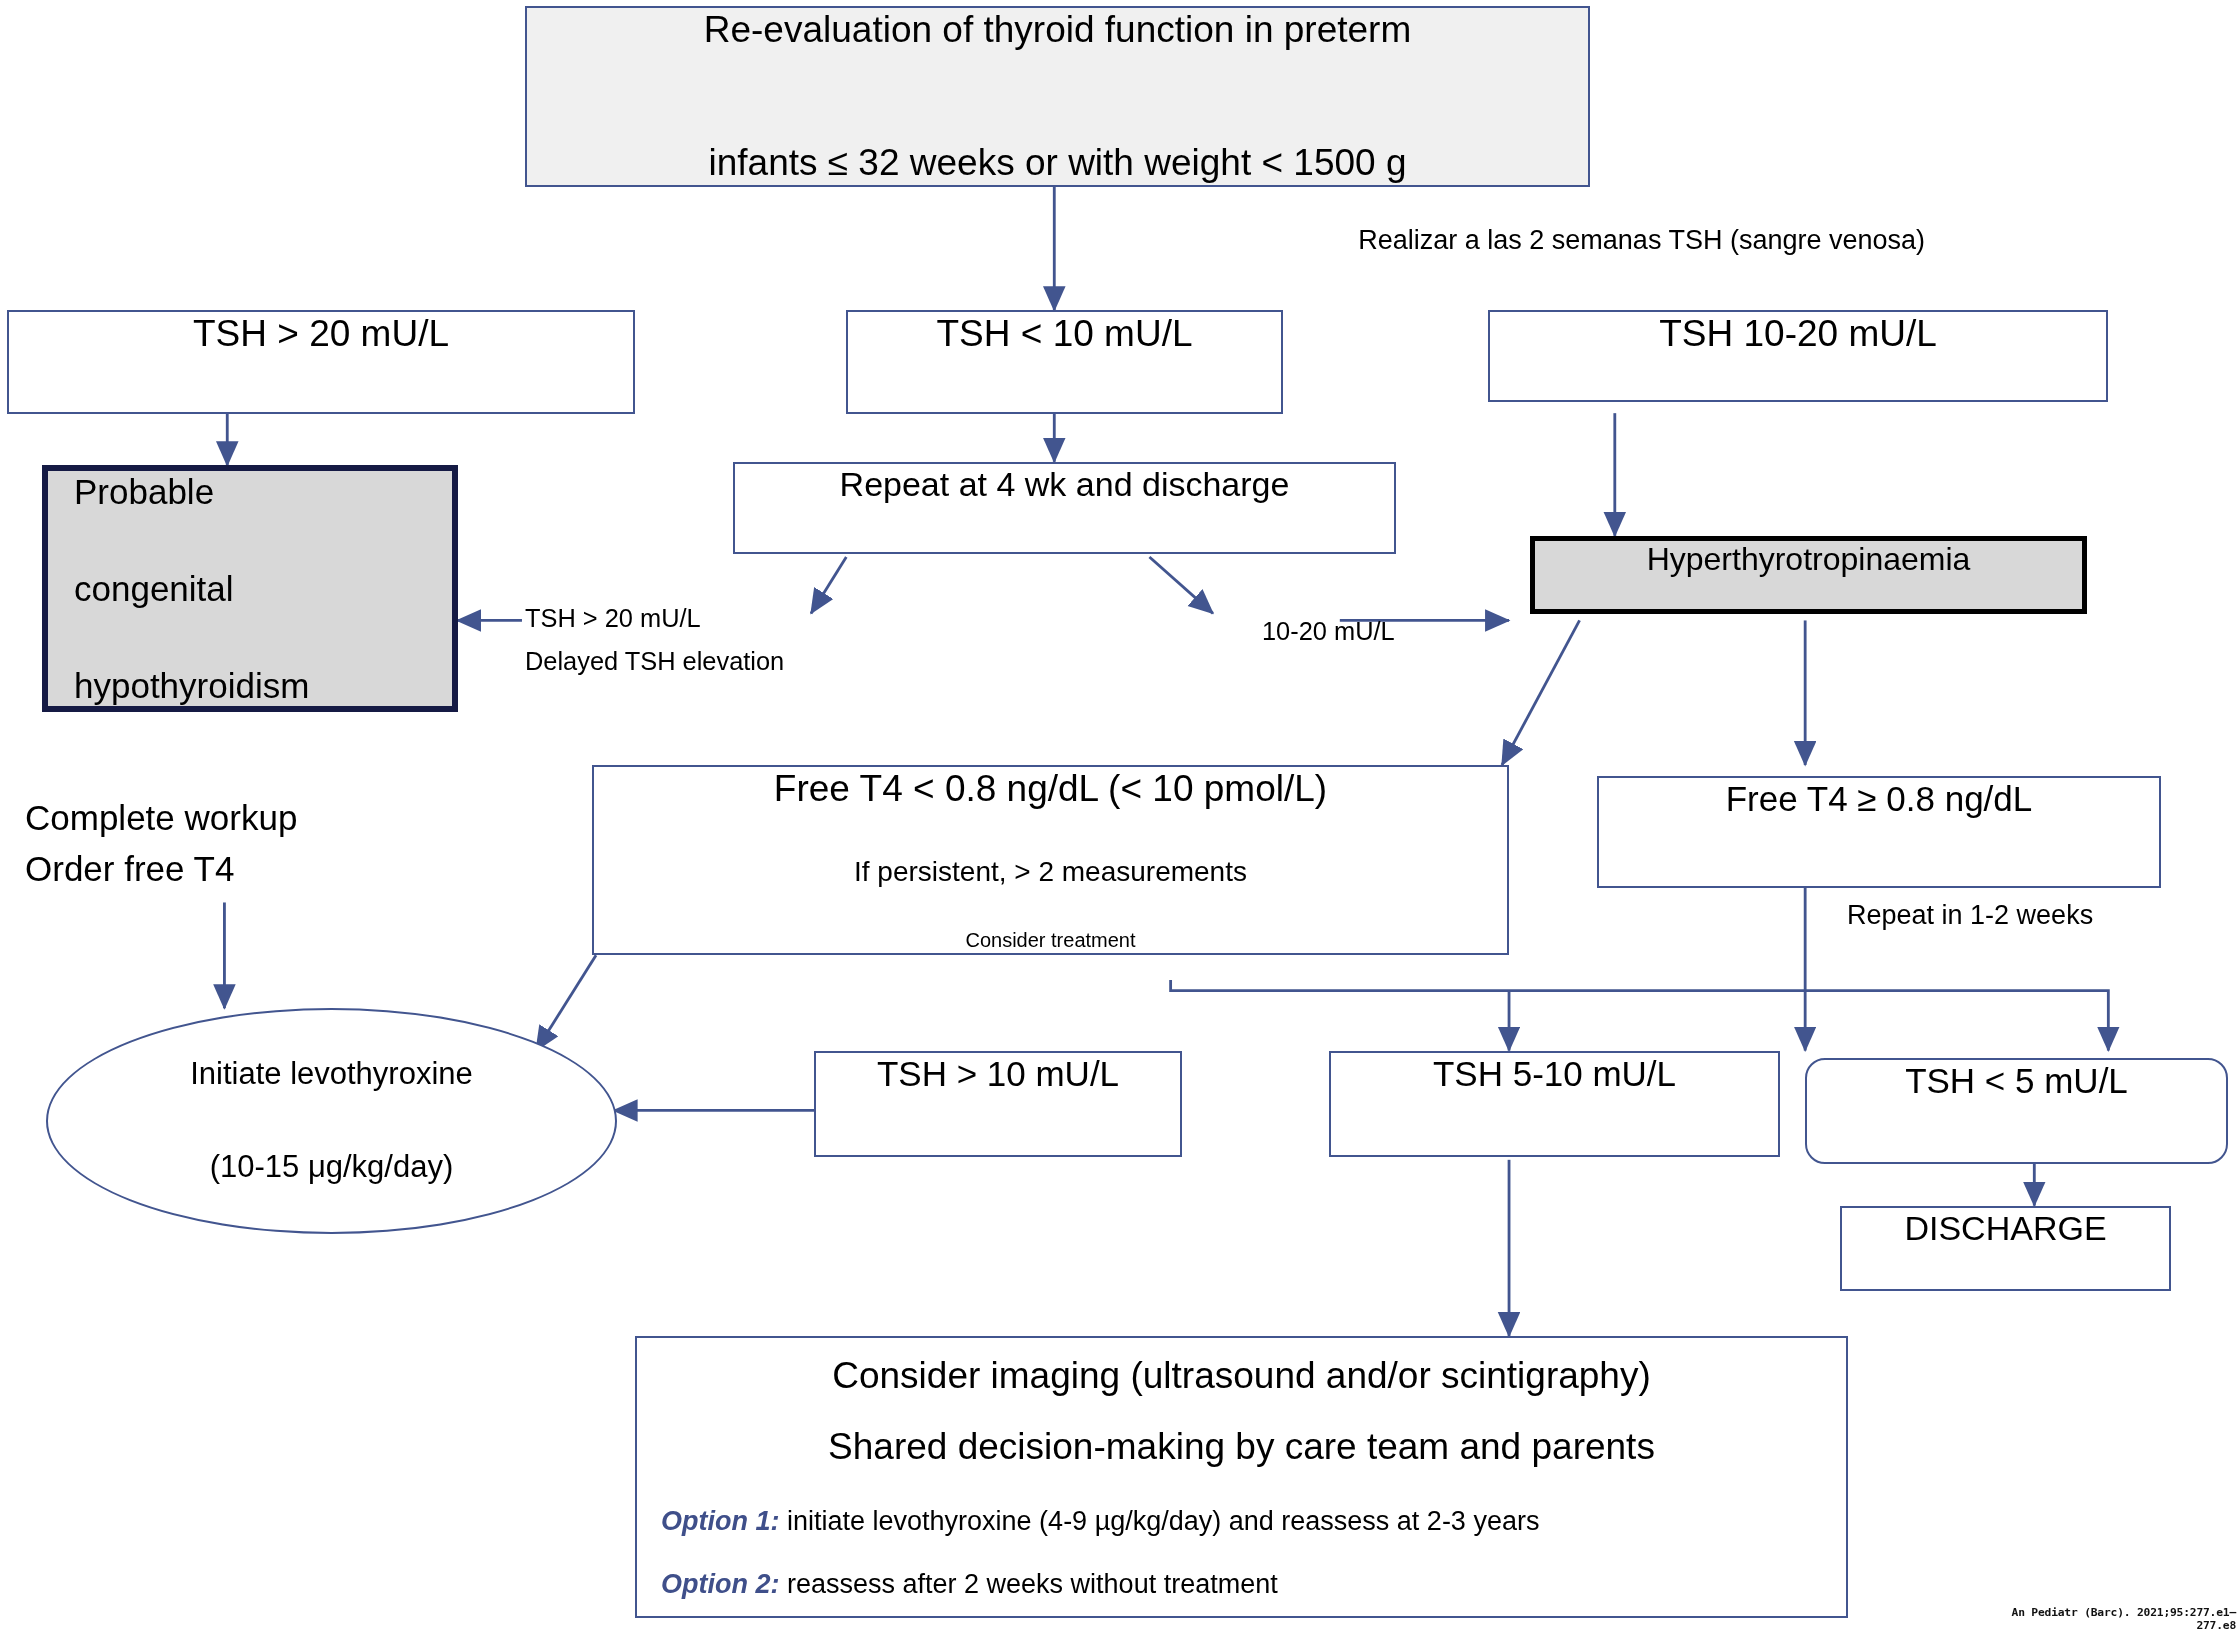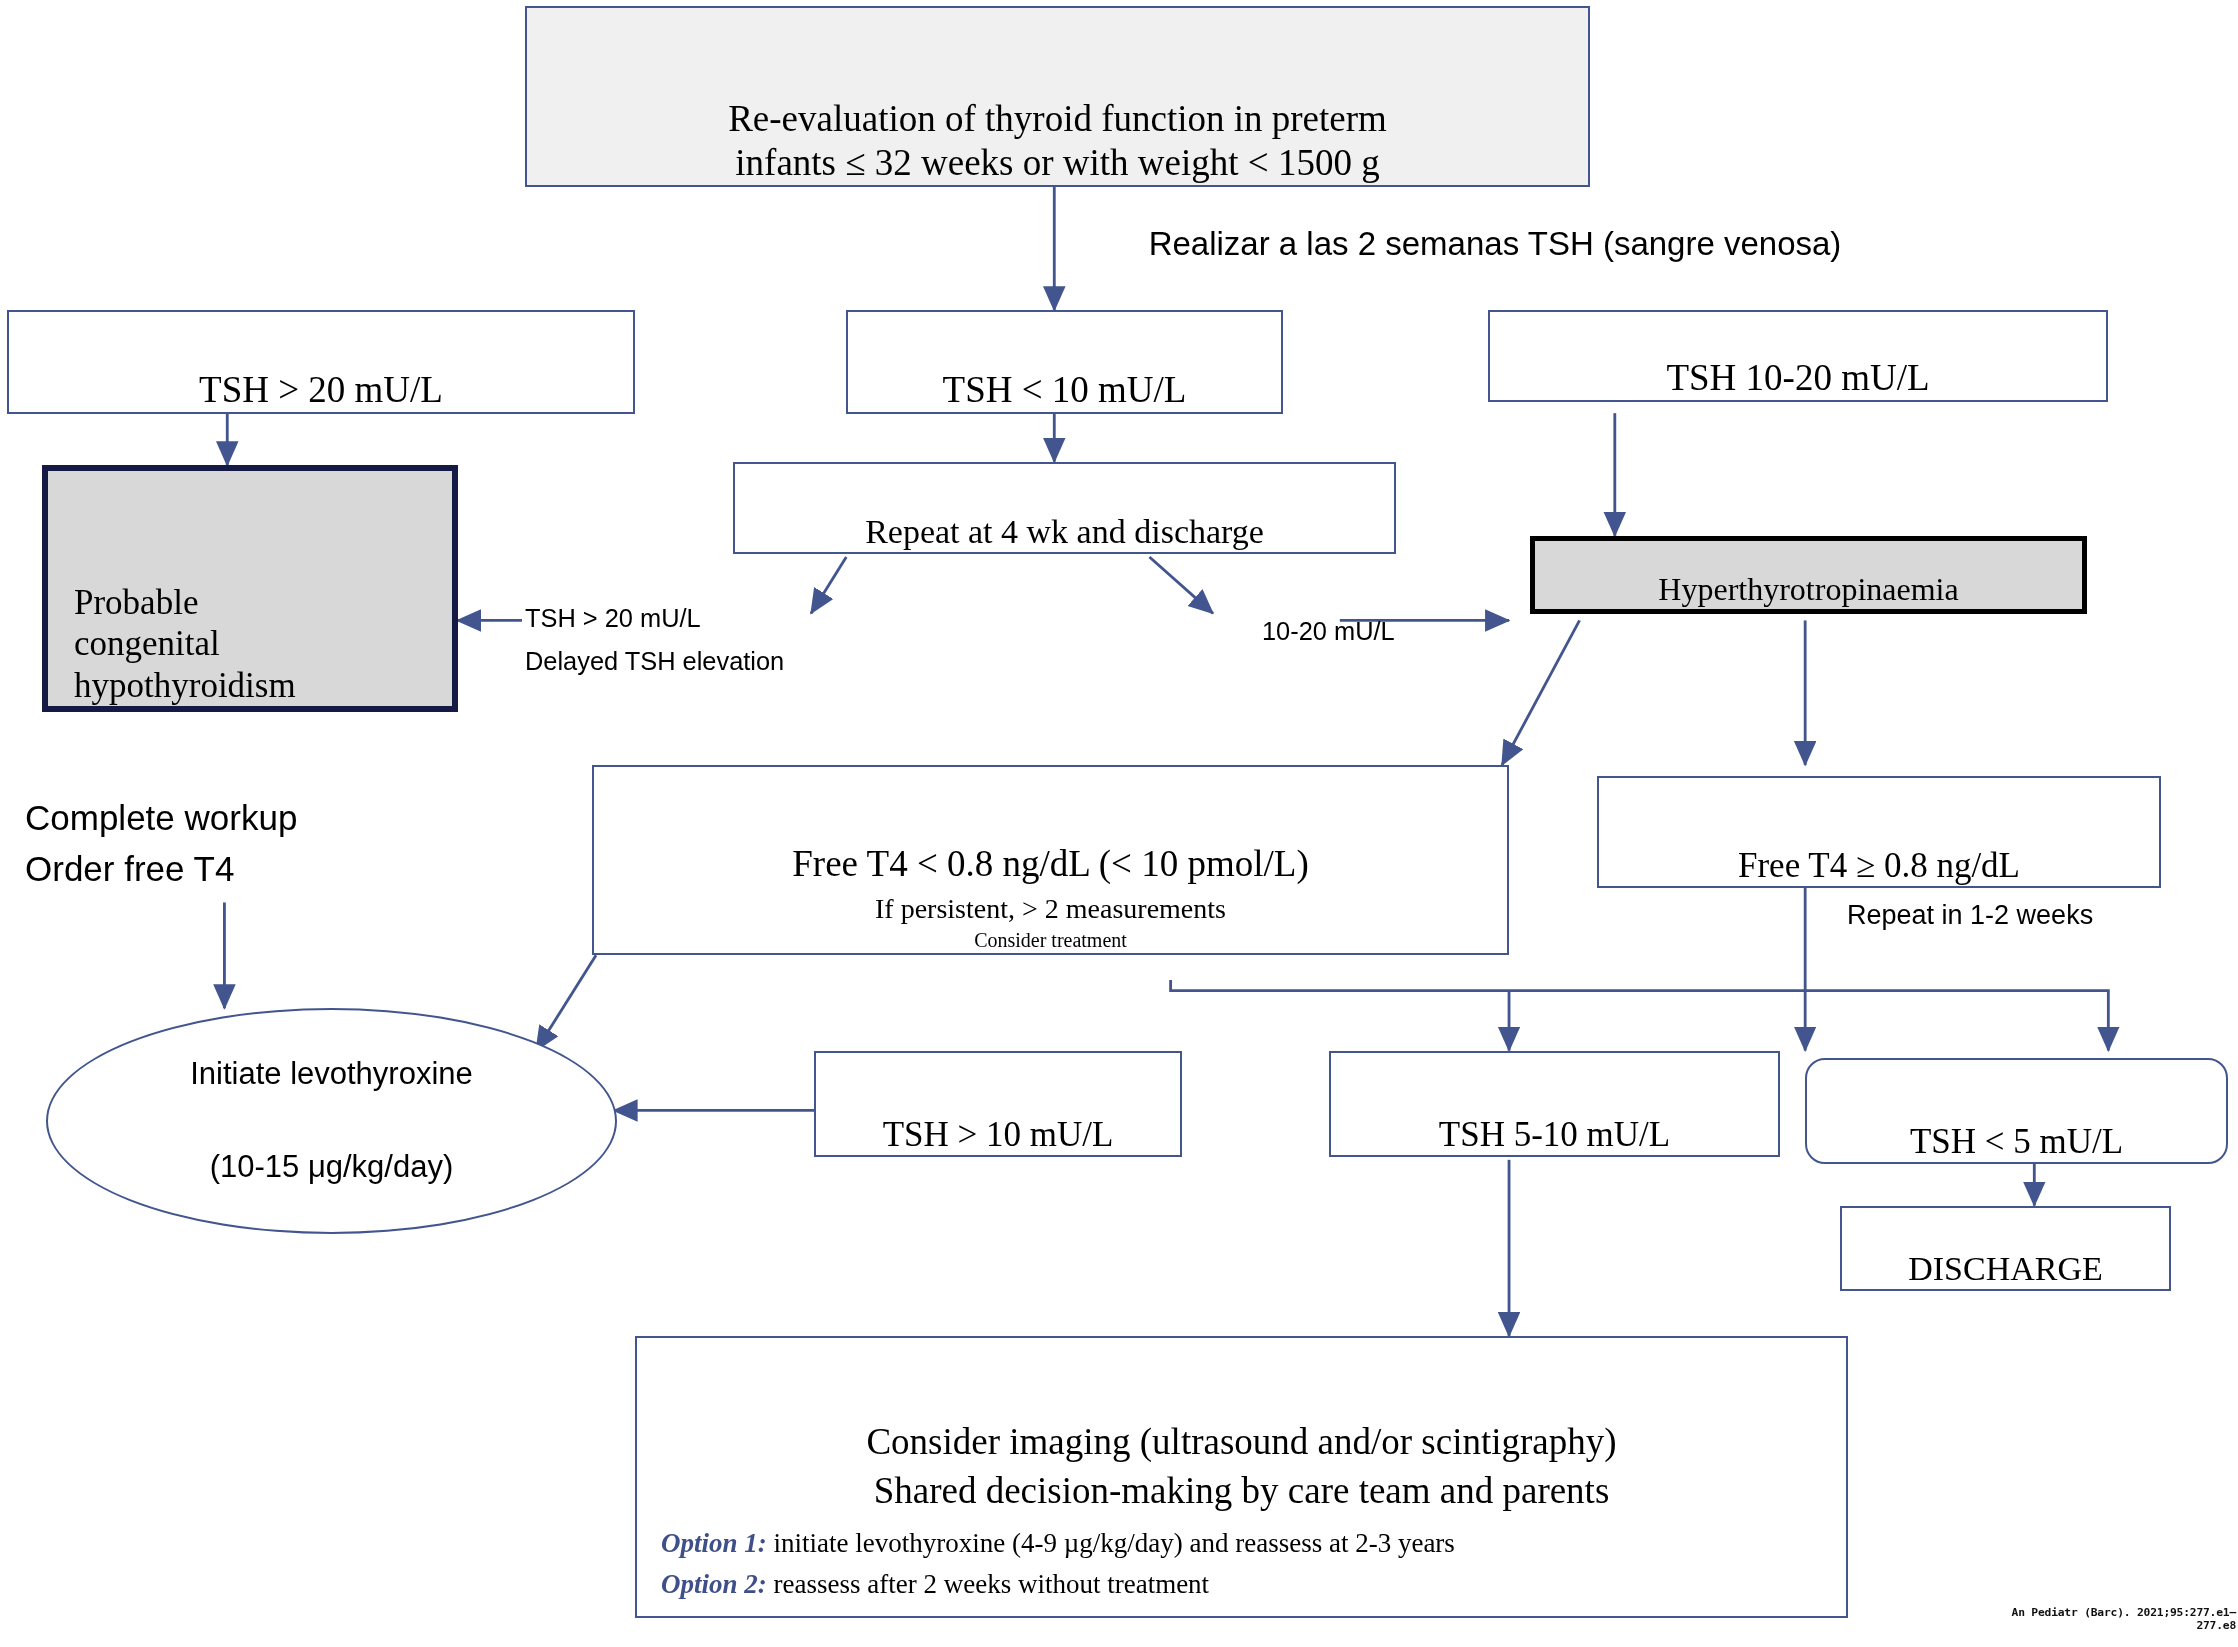--- a/index.html
+++ b/index.html
@@ -19,24 +19,23 @@
     overflow: hidden;
   }
   .box {
     position: absolute;
     box-sizing: border-box;
     border: 2.1px solid #42558f;
     background: #ffffff;
     display: flex;
     flex-direction: column;
     align-items: center;
-    justify-content: flex-end;
+    justify-content: space-between;
     text-align: center;
     line-height: 1.18;
-    font-family: Liberation Serif, serif;
   }
   .box .line { display: block; width: 100%; }
   .title-box {
     background: #f0f0f0;
     border: 2.8px solid #42558f;
     font-size: 37px;
   }
   .plain-label {
     position: absolute;
     text-align: center;
@@ -134,21 +133,21 @@
 
       <path d="M2140,1645 L2140,1895" marker-end="url(#ah)"></path>
     </g>
   </svg>
 
   <div class="box title-box" style="left:525px; top:5.6px; width:1065px; height:181px;">
     <span class="line">Re-evaluation of thyroid function in preterm</span>
     <span class="line">infants ≤ 32 weeks or with weight &lt; 1500 g</span>
   </div>
 
-  <div class="plain-label" style="left:1065px; top:224px; width:860px; font-size:33px; text-align:center;">Realizar  a las 2 semanas TSH  (sangre venosa)</div>
+  <div class="plain-label" style="left:1065px; top:224px; width:860px; font-size:27px; text-align:right;">Realizar  a las 2 semanas TSH  (sangre venosa)</div>
 
   <div class="box" style="left:7px; top:310px; width:628px; height:104px; font-size:37px;">
     <span class="line">TSH &gt; 20 mU/L</span>
   </div>
 
   <div class="box" style="left:846px; top:310px; width:437px; height:104px; font-size:37px;">
     <span class="line">TSH &lt; 10 mU/L</span>
   </div>
 
   <div class="box" style="left:1488px; top:310px; width:620px; height:92px; font-size:37px;">

